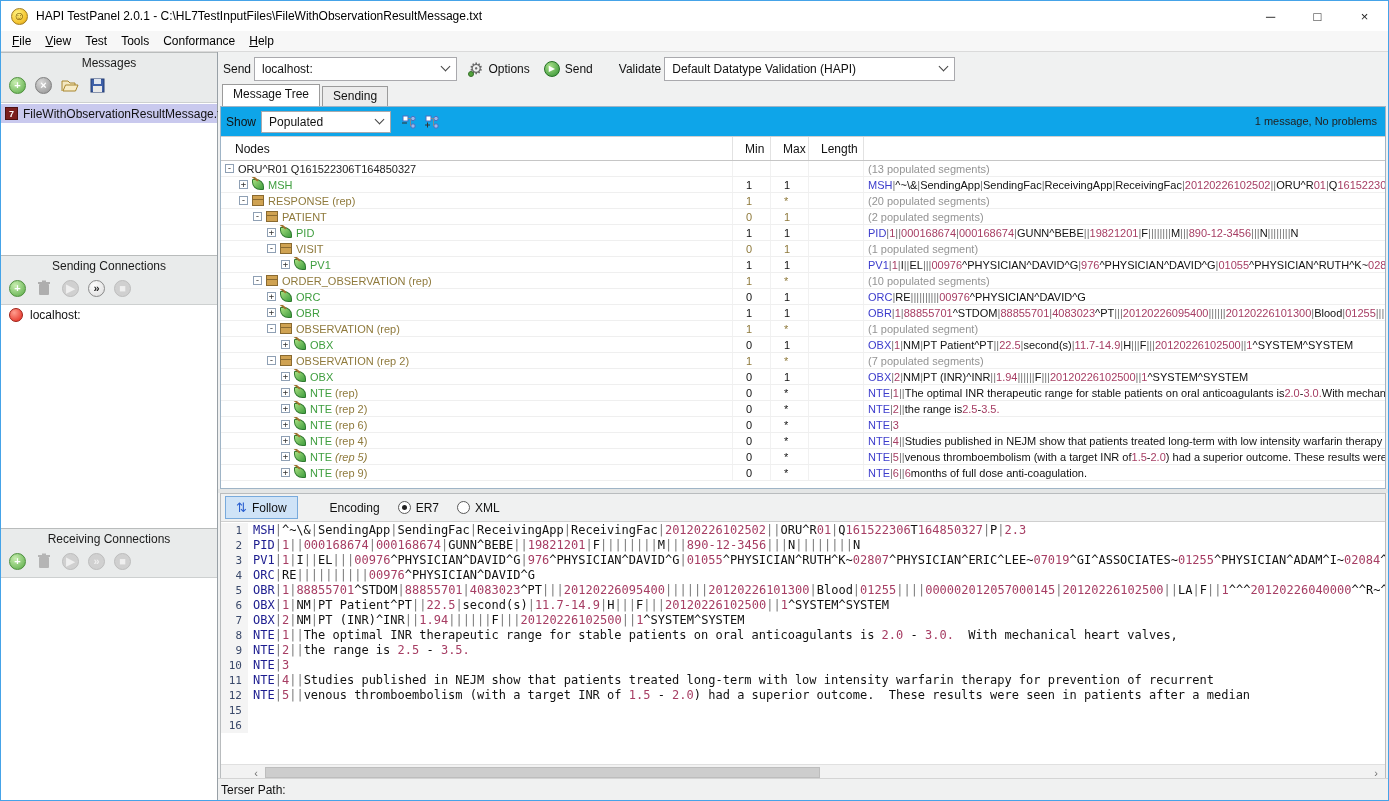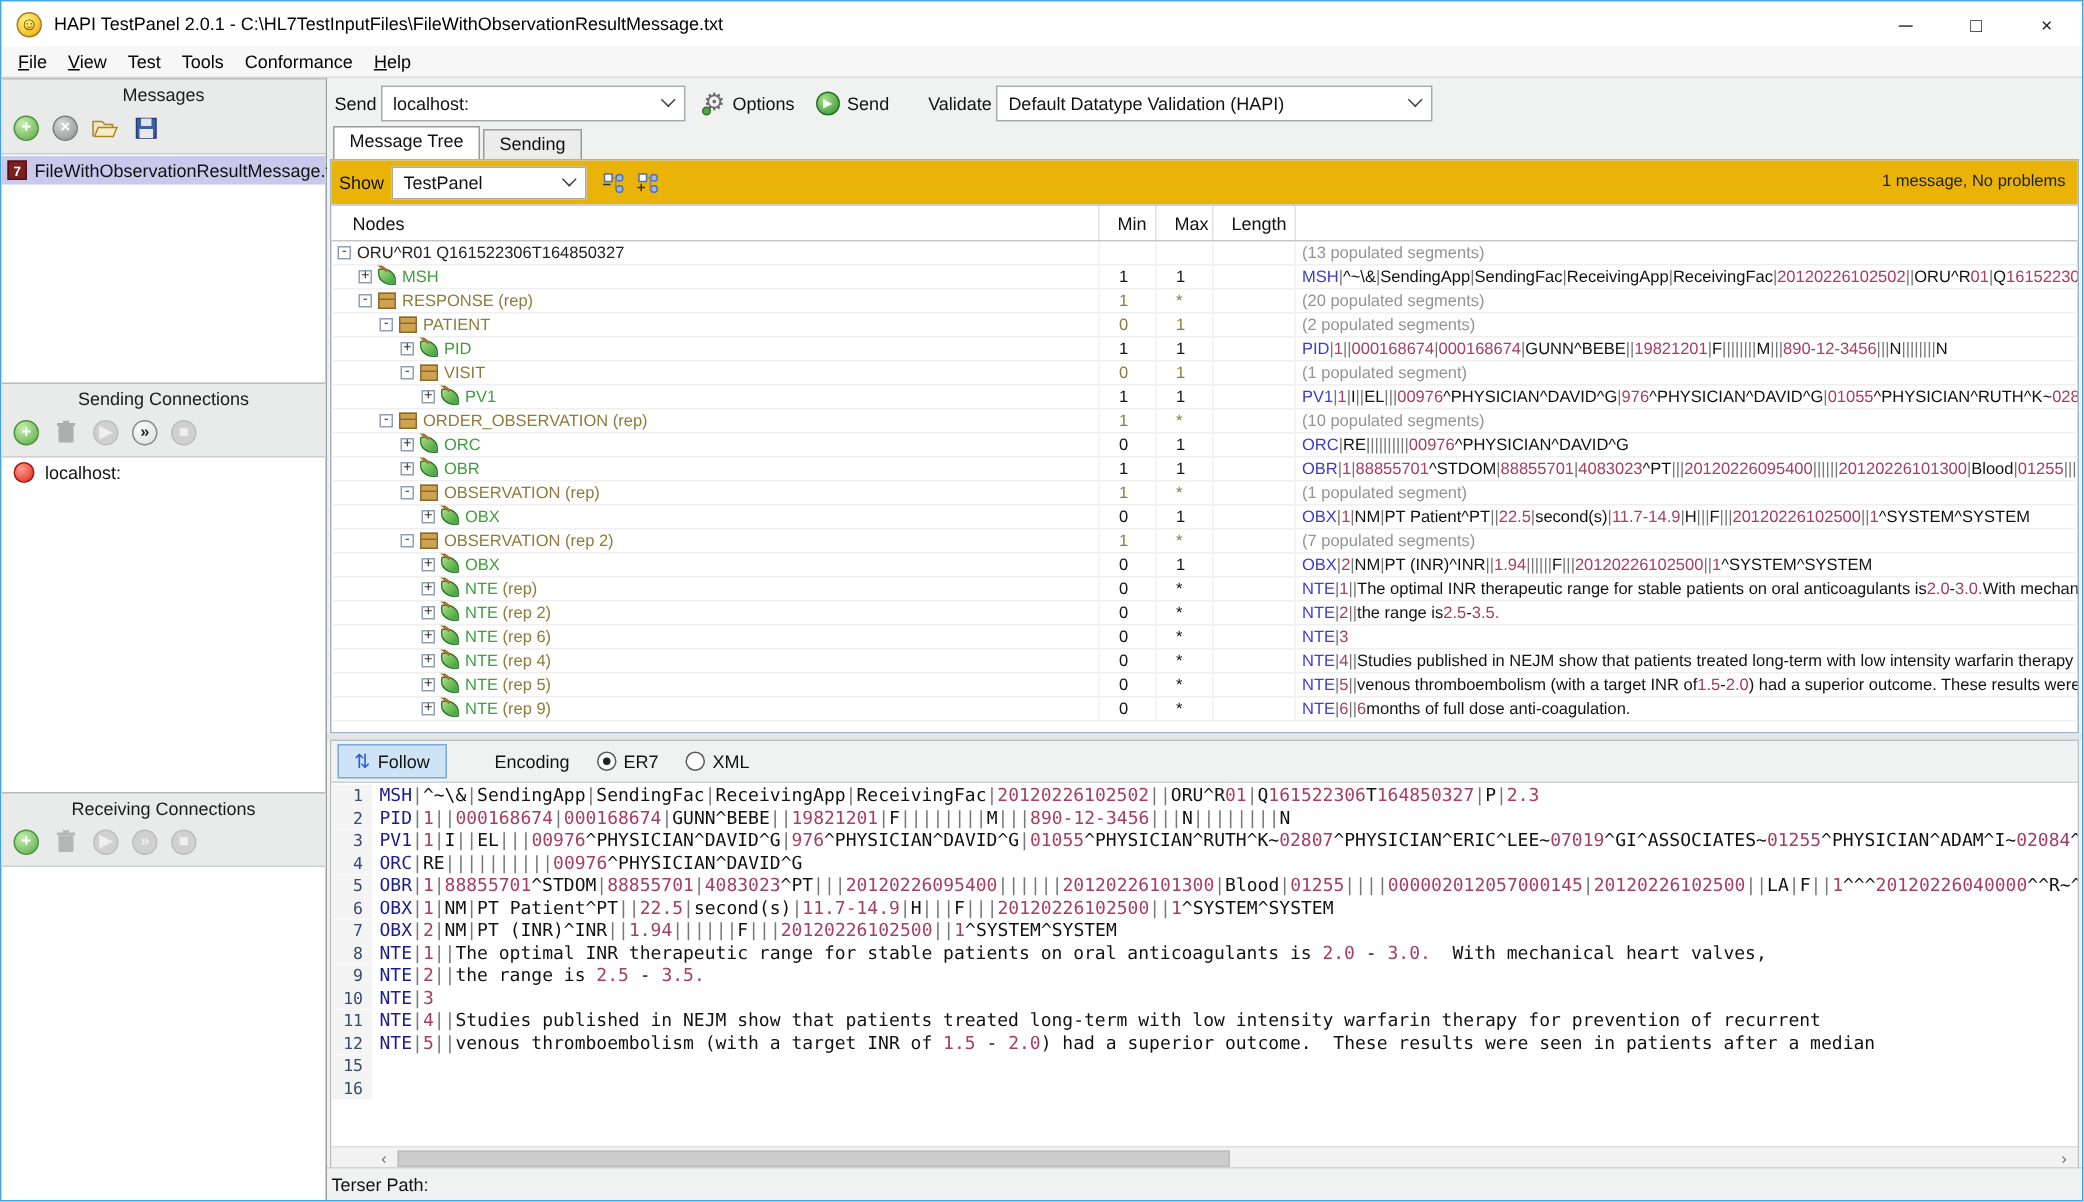--- a/index.html
+++ b/index.html
@@ -54,21 +54,21 @@
   .gear-icon i{position:absolute;left:-1px;bottom:0;width:6px;height:6px;border-radius:50%;background:#54a33c;border:1px solid #35702a}
   .orb{width:16px;height:16px;border-radius:50%;flex:none;margin-left:14px;
        background:radial-gradient(circle at 35% 30%,#a8e08a,#2f8f2f);border:1px solid #247024;
        display:flex;align-items:center;justify-content:center;color:#fff;font-size:8px}
   .tabstrip{position:absolute;top:33px;left:0;right:0;height:21px;display:flex;align-items:flex-end;padding-left:4px}
   .tab{border:1px solid #9b9b9b;border-bottom:none;background:#ececec;padding:2px 10px 3px;font-size:12px;margin-right:2px}
   .tab.active{background:#fff;padding-bottom:5px;position:relative;z-index:2}
 
   
   .tree-panel{position:absolute;top:54px;left:2px;right:2px;height:383px;background:#fff;border:1px solid #9fb4c6}
-  .show-row{height:30px;background:#eab308;border-bottom:1px solid #cfcfcf;display:flex;align-items:center;
+  .show-row{height:30px;background:#0ea5e9;border-bottom:1px solid #cfcfcf;display:flex;align-items:center;
             padding-left:5px;position:relative}
   .icon-btn{margin-left:9px;display:flex;align-items:center;justify-content:center;width:18px;height:18px}
   .status-text{position:absolute;right:8px;top:8px;font-size:11px;color:#222}
   .thead{display:flex;height:24px;border-bottom:1px solid #c6c6c6;align-items:stretch;font-size:12px;background:#fff}
   .th{display:flex;align-items:center;padding-left:12px;border-right:1px solid #e2e2e2;white-space:nowrap}
   .c-nodes{width:512px;flex:none}.c-min{width:38px;flex:none}.c-max{width:38px;flex:none}
   .c-len{width:55px;flex:none}.c-val{flex:1;min-width:0}
   .tree-row{display:flex;height:16px;align-items:center;font-size:11px;border-bottom:1px solid #efefef}
   .cell{height:100%;display:flex;align-items:center;overflow:hidden;white-space:nowrap;border-right:1px solid #f1f1f1}
   .cell.c-min,.cell.c-max{padding-left:13px}
@@ -212,21 +212,21 @@
 
   <div class="tabstrip">
     <span class="tab active">Message Tree</span>
     <span class="tab">Sending</span>
   </div>
 
   <div class="tree-panel">
     <div class="show-row">
       <span>Show</span>
       <span class="combo" style="width:130px;height:22px;margin-left:5px">
-        <span>TestPanel</span>
+        <span>Populated</span>
         <span class="chev"></span>
       </span>
       <span class="icon-btn">
         <svg class="mini-svg" width="16" height="16" viewBox="0 0 16 16">
           <rect x="2" y="2" width="5" height="5" fill="#fff" stroke="#4a6fc0"></rect>
           <circle cx="12" cy="4.5" r="2.2" fill="#9db8e8" stroke="#4a6fc0"></circle>
           <circle cx="12" cy="12" r="2.2" fill="#9db8e8" stroke="#4a6fc0"></circle>
           <path d="M7 4.5 H9.5 M9.5 4.5 V12 H9.8" stroke="#888" fill="none"></path>
           <path d="M1 9 H6" stroke="#333"></path>
         </svg>
@@ -470,21 +470,21 @@
           <span class="cell c-min">0</span>
           <span class="cell c-max">*</span>
           <span class="cell c-len"></span>
           <span class="cell c-val"><span style="color:#3c3ccc">NTE</span><span style="color:#777777">|</span><span style="color:#a63d63">4</span><span style="color:#777777">|</span><span style="color:#777777">|</span>Studies published in NEJM show that patients treated long-term with low intensity warfarin therapy for prevention</span>
         </div>
         <div class="tree-row">
           <span class="cell c-nodes" style="padding-left: 60px;">
             <span class="toggle">+</span>
             <span class="leaf"></span>
             <span style="color: rgb(63, 158, 63);">NTE</span>
-            <span class="rep" style="color: rgb(143, 122, 60);">(rep 5)</span>
+            <span class="rep" style="color: rgb(143, 122, 60); font-style: italic;">(rep 5)</span>
           </span>
           <span class="cell c-min">0</span>
           <span class="cell c-max">*</span>
           <span class="cell c-len"></span>
           <span class="cell c-val"><span style="color:#3c3ccc">NTE</span><span style="color:#777777">|</span><span style="color:#a63d63">5</span><span style="color:#777777">|</span><span style="color:#777777">|</span>venous thromboembolism (with a target INR of <span style="color:#a63d63">1.5</span> - <span style="color:#a63d63">2.0</span>) had a superior outcome. These results were seen in</span>
         </div>
         <div class="tree-row">
           <span class="cell c-nodes" style="padding-left: 60px;">
             <span class="toggle">+</span>
             <span class="leaf"></span>

